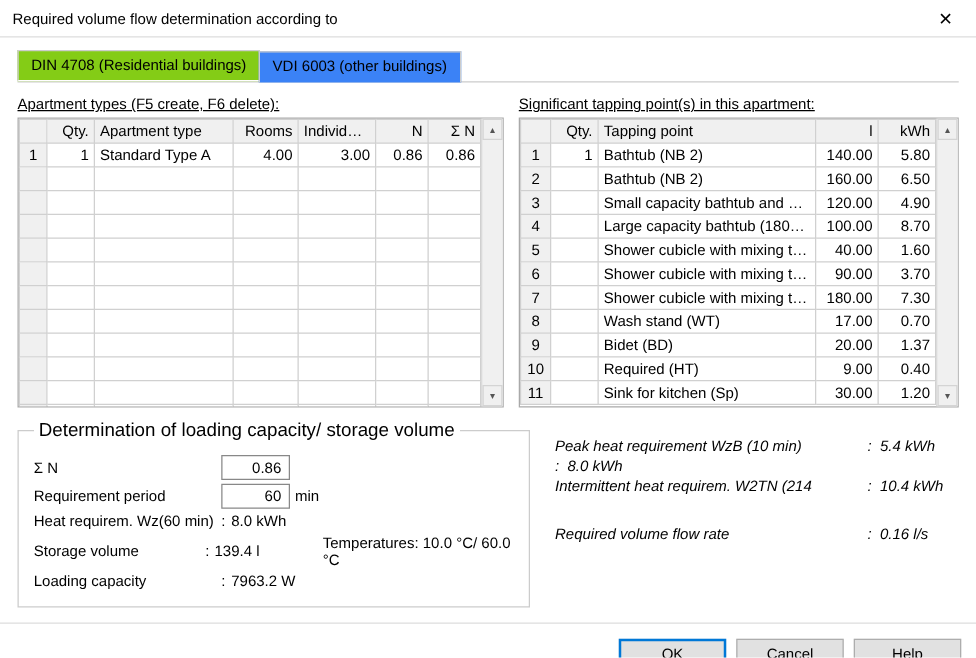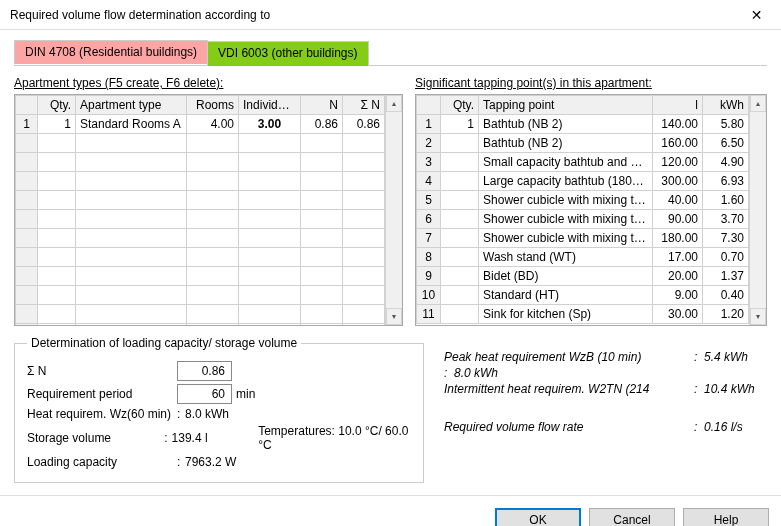--- a/index.html
+++ b/index.html
@@ -35,27 +35,27 @@
   }
   .tabs {
     display: flex;
     border-bottom: 1px solid #ccc;
     margin-bottom: 10px;
   }
   .tab {
     padding: 4px 10px 5px 10px;
     border: 1px solid #ccc;
     border-bottom: none;
-    background: #84cc16;
+    background: #3b82f6;
     margin-right: -1px;
     position: relative;
     top: 1px;
   }
   .tab.active {
-    background: #fca5a5;
+    background: #84cc16;
     border-bottom: 1px solid #fff;
     top: 0;
   }
   .panels-row {
     display: flex;
     gap: 12px;
   }
   .panel { flex: 1; }
   .panel-title {
     margin-bottom: 4px;
@@ -103,34 +103,34 @@
     height: 17px;
     background: #f0f0f0;
     border: 1px solid #d4d4d4;
     display: flex;
     align-items: center;
     justify-content: center;
     font-size: 8px;
     color: #555;
   }
   .sb-track { flex: 1; background: #f0f0f0; }
-  .bold { font-weight: bold; text-align: center; }
+  .bold { font-weight: normal; }
   .bottom-row {
     display: flex;
     gap: 20px;
     margin-top: 10px;
   }
   fieldset.group {
     border: 1px solid #ccc;
     padding: 8px 12px 10px 12px;
     margin: 0;
   }
   fieldset.group legend {
     padding: 0 4px;
-    font-size: 12px;
+    font-size: 15px;
   }
   .form-row {
     display: flex;
     align-items: center;
     margin: 3px 0;
   }
   .form-row .lbl { width: 150px; }
   .form-row .val { width: 75px; }
   .form-row .sep { width: 8px; }
   .form-row .unit { margin-left: 4px; }
@@ -220,21 +220,21 @@
                 <th class="num">Rooms</th>
                 <th class="num">Individuals</th>
                 <th class="num">N</th>
                 <th class="num">Σ N</th>
               </tr>
             </thead>
             <tbody id="left-body">
                 <tr>
                   <th class="ctr">1</th>
                   <td class="num">1</td>
-                  <td>Standard Rooms A</td>
+                  <td>Standard Type A</td>
                   <td class="num">4.00</td>
                   <td class="num bold">3.00</td>
                   <td class="num">0.86</td>
                   <td class="num">0.86</td>
                 </tr>
                 <tr>
                   <th></th>
                   <td></td>
                   <td></td>
                   <td></td>
@@ -383,22 +383,22 @@
                   <th class="ctr">3</th>
                   <td class="num"></td>
                   <td>Small capacity bathtub and step…</td>
                   <td class="num">120.00</td>
                   <td class="num">4.90</td>
                 </tr>
                 <tr>
                   <th class="ctr">4</th>
                   <td class="num"></td>
                   <td>Large capacity bathtub (1800x7…</td>
-                  <td class="num">300.00</td>
-                  <td class="num">6.93</td>
+                  <td class="num">100.00</td>
+                  <td class="num">8.70</td>
                 </tr>
                 <tr>
                   <th class="ctr">5</th>
                   <td class="num"></td>
                   <td>Shower cubicle with mixing tap …</td>
                   <td class="num">40.00</td>
                   <td class="num">1.60</td>
                 </tr>
                 <tr>
                   <th class="ctr">6</th>
@@ -424,21 +424,21 @@
                 <tr>
                   <th class="ctr">9</th>
                   <td class="num"></td>
                   <td>Bidet (BD)</td>
                   <td class="num">20.00</td>
                   <td class="num">1.37</td>
                 </tr>
                 <tr>
                   <th class="ctr">10</th>
                   <td class="num"></td>
-                  <td>Standard (HT)</td>
+                  <td>Required (HT)</td>
                   <td class="num">9.00</td>
                   <td class="num">0.40</td>
                 </tr>
                 <tr>
                   <th class="ctr">11</th>
                   <td class="num"></td>
                   <td>Sink for kitchen (Sp)</td>
                   <td class="num">30.00</td>
                   <td class="num">1.20</td>
                 </tr>

